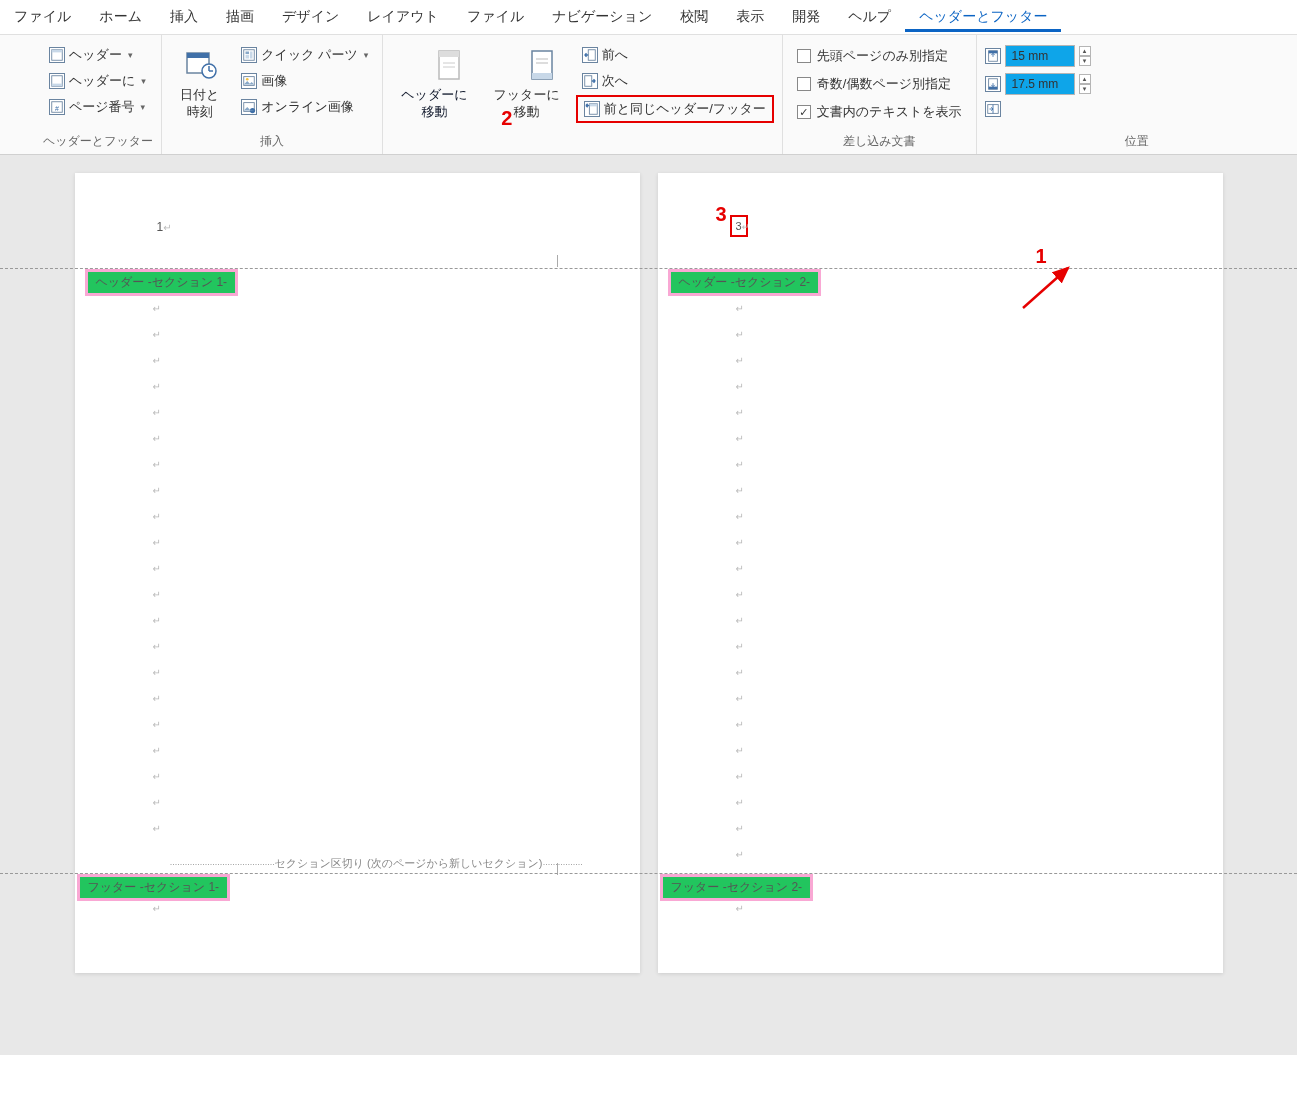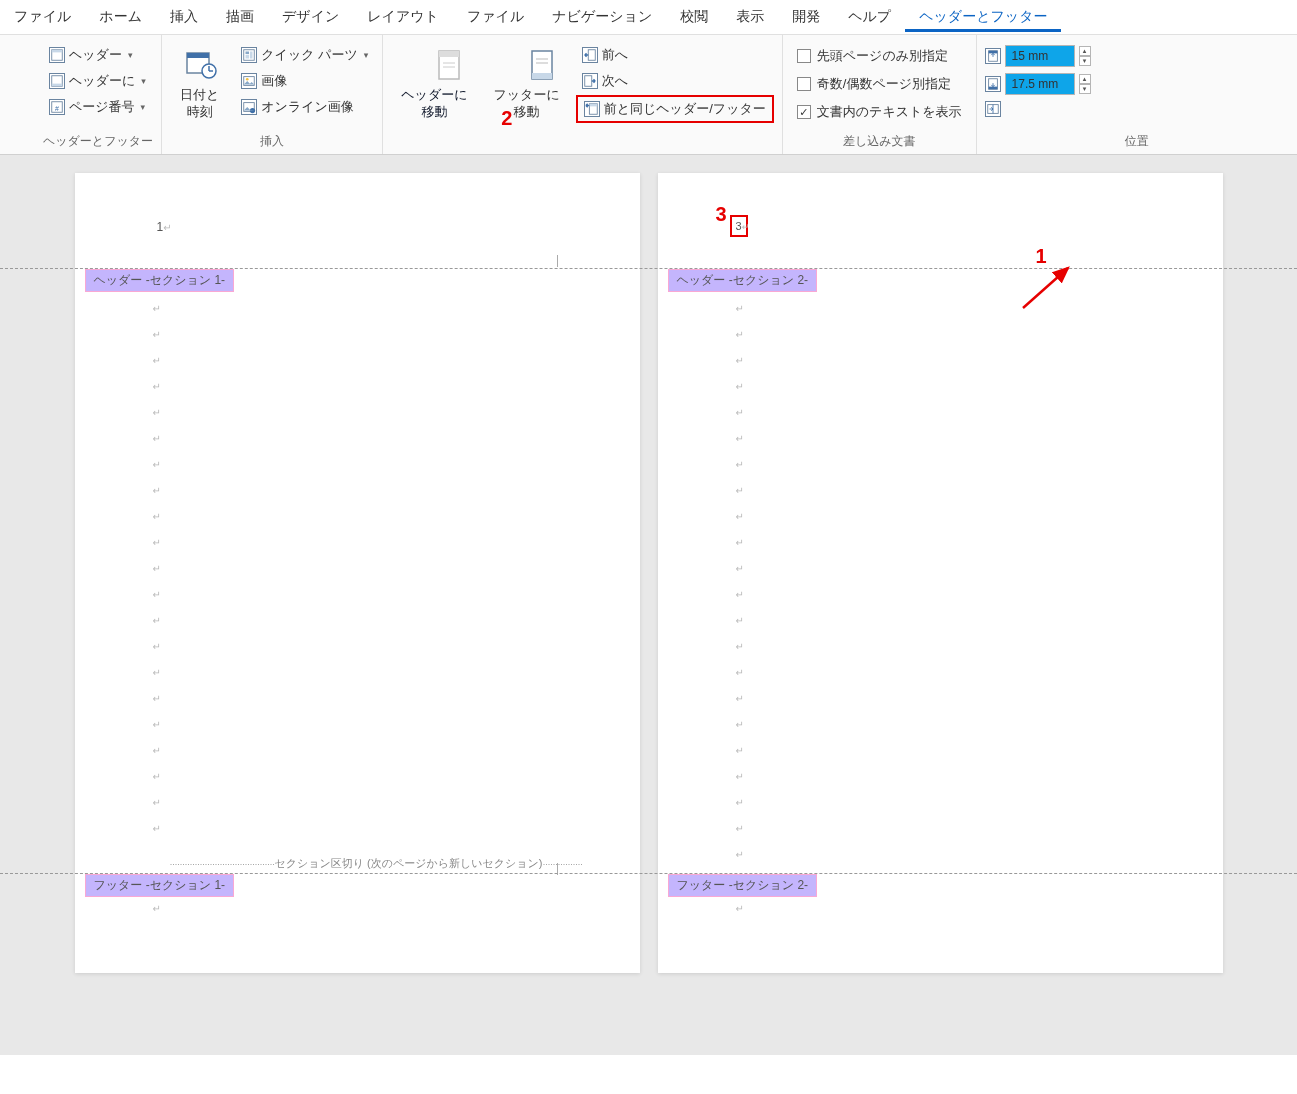--- a/index.html
+++ b/index.html
@@ -38,23 +38,23 @@
     
     
     .hl { border: 2px solid #e60000; }
     
     
     .workspace { background: #e8e8e8; padding: 18px 0; height: 900px; overflow: hidden; position: relative; }
     .pages-row { display: flex; gap: 18px; justify-content: center; position: relative; }
     .page { width: 565px; height: 800px; background: #fff; box-shadow: 0 1px 4px rgba(0,0,0,0.12); position: relative; }
     .dash-global { position: absolute; left:0; right:0; border-top:1px dashed #999; z-index:1; }
     
-    .hf-tag { position: absolute; border: 1px solid #f9a8d4; background: #c4b5fd; padding: 2px 8px; font-size: 12px; color: #555; }
+    .hf-tag { position: absolute; border: 3px solid #f9a8d4; background: #22c55e; padding: 2px 8px; font-size: 12px; color: #555; }
     .hf-tag.header { top: 96px; left: 10px; }
-    .hf-tag.footer { top: 701px; left: 10px; }
+    .hf-tag.footer { top: 701px; left: 2px; }
     
     .pagenum { position: absolute; top: 47px; font-size: 12px; color: #555; }
     .pagenum.p1 { left: 82px; }
     .pagenum.p2 { left: 78px; font-size: 11px; }
     .pn-box { position:absolute; top:42px; left:72px; width:18px; height:22px; border:2px solid #e60000; }
     
     .section-break { position: absolute; top: 683px; left: 95px; font-size: 11px; color: #888; display: flex; align-items: center; gap: 0; }
     .sb-dots { letter-spacing: -0.5px; font-size: 9px; color:#999;}
     .sb-dots.small { width: 50px; overflow: hidden; display: inline-block; }
     

